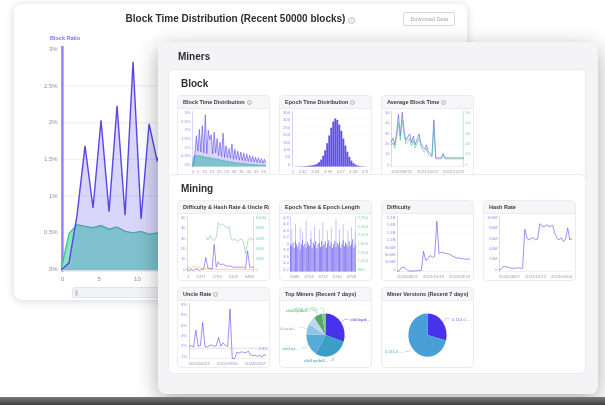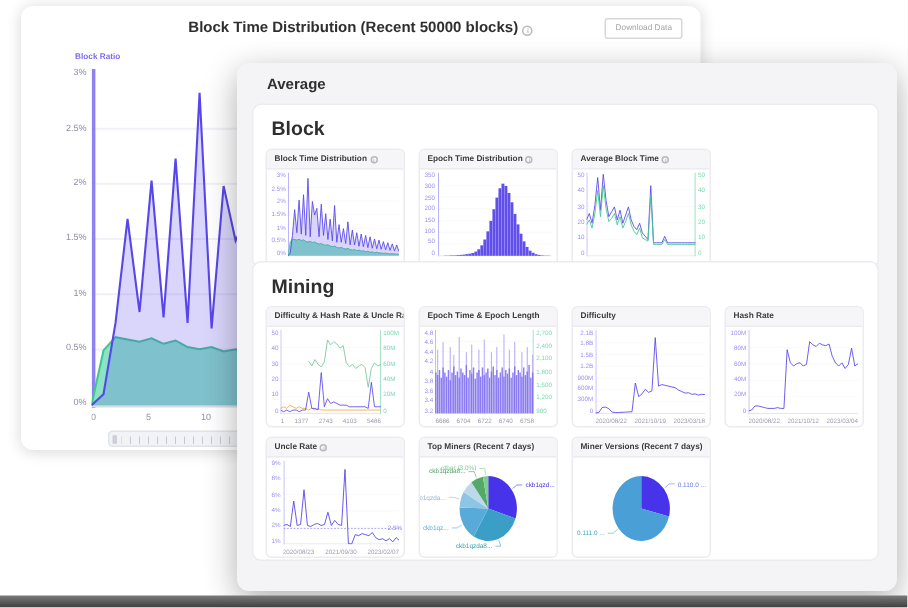--- a/index.html
+++ b/index.html
@@ -23,21 +23,21 @@
     background:#ccd1d9;border-radius:1px}
   .slider::before{left:2px}.slider::after{right:2px}
 
   
   .fg-card{position:absolute;left:158px;top:42px;width:440px;height:352px;background:#f4f4f6;
     border-radius:8px;box-shadow:0 6px 22px rgba(0,0,0,.32);z-index:2}
   .fg-header{padding:9px 0 0 20px;font-size:10px;font-weight:700;color:#2f2f2f}
   .panel{position:absolute;left:10px;width:418px;background:#fff;border:1px solid #ececf0;border-radius:6px}
   .panel.block{top:27px;height:110px}
   .panel.mining{top:132px;height:200px}
-  .panel h3{font-size:13px;font-weight:700;color:#2f2f2f;padding:8px 0 0 12px}
+  .panel h3{font-size:10px;font-weight:700;color:#2f2f2f;padding:8px 0 0 12px}
   .cards{display:grid;grid-template-columns:repeat(4,93px);gap:9px;padding:6px 8px 0 8px}
   .chart-card{height:81px;border:1px solid #ececf0;border-radius:4px;background:#fff;overflow:hidden;
     display:flex;flex-direction:column}
   .card-head{height:13px;flex:0 0 13px;background:#f6f6f8;border-bottom:1px solid #ececf0;display:flex;
     align-items:center;padding:0 5px;gap:2px;font-size:5.5px;font-weight:700;color:#3a3a3a;white-space:nowrap}
   .info-i{display:inline-block;width:5px;height:5px;border:.5px solid #b9b9b9;border-radius:50%;
     color:#b9b9b9;font-size:3.5px;line-height:4.5px;text-align:center;font-style:normal;flex:0 0 auto}
   .info-i.lg{width:7px;height:7px;font-size:4.5px;line-height:6.5px}
 
   
@@ -108,21 +108,21 @@
         <span>45</span>
         <span>50</span>
       </div>
     </div>
   <div class="slider">
     <div class="slider-ticks"></div>
   </div>
 </div>
 
 <div class="fg-card">
-  <div class="fg-header">Average</div>
+  <div class="fg-header">Miners</div>
 
   <div class="panel block">
     <h3>Block</h3>
     <div class="cards">
       <div class="chart-card">
         <div class="card-head">
           <span>Block Time Distribution</span>
           <span class="info-i">i</span>
         </div>
         <div class="plot">

